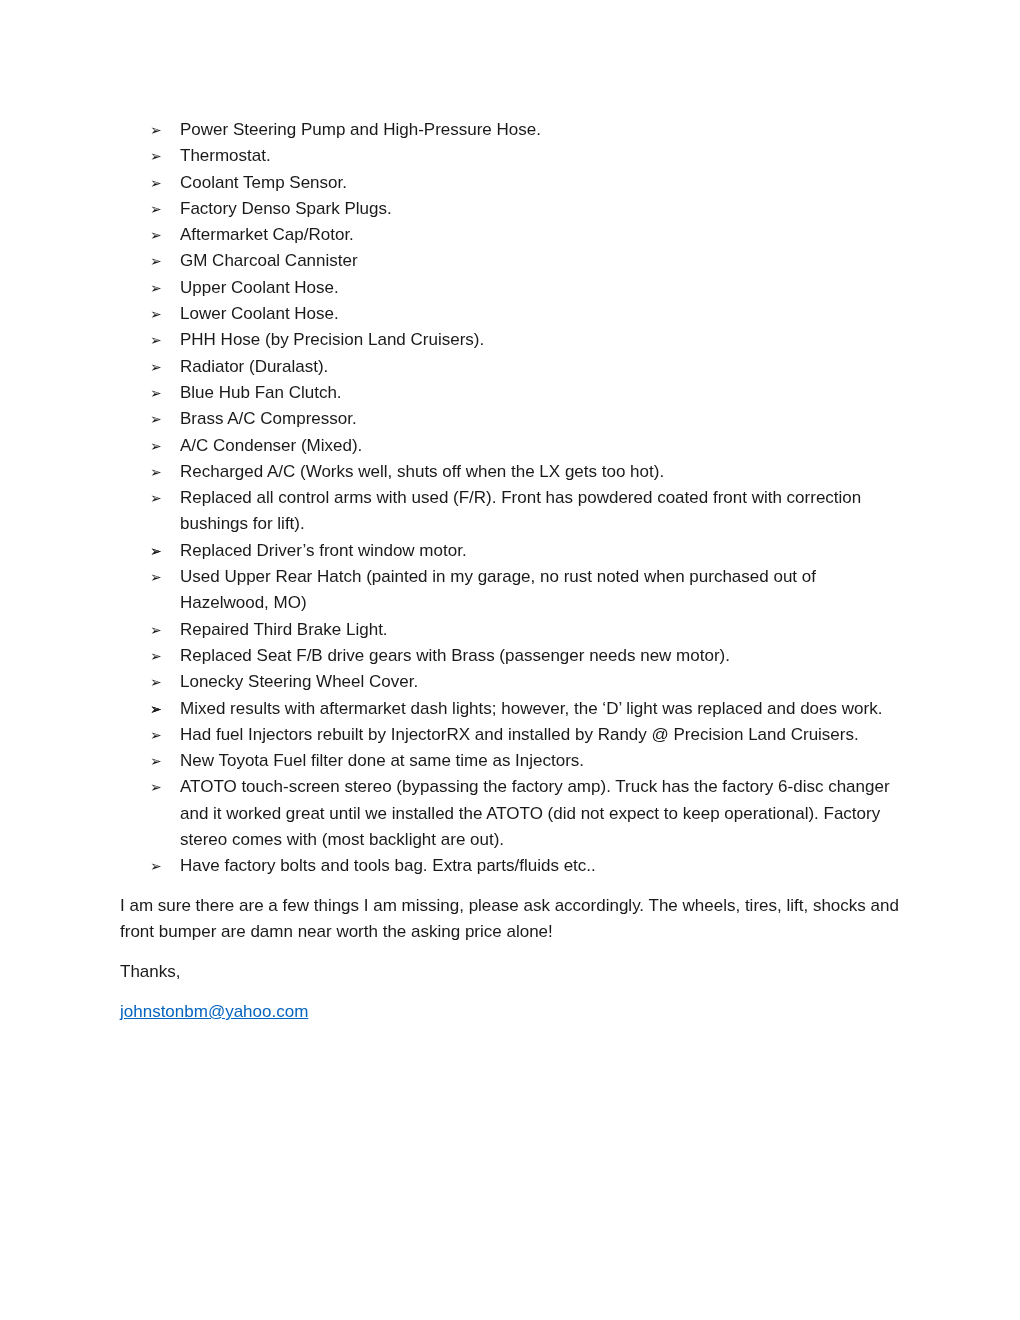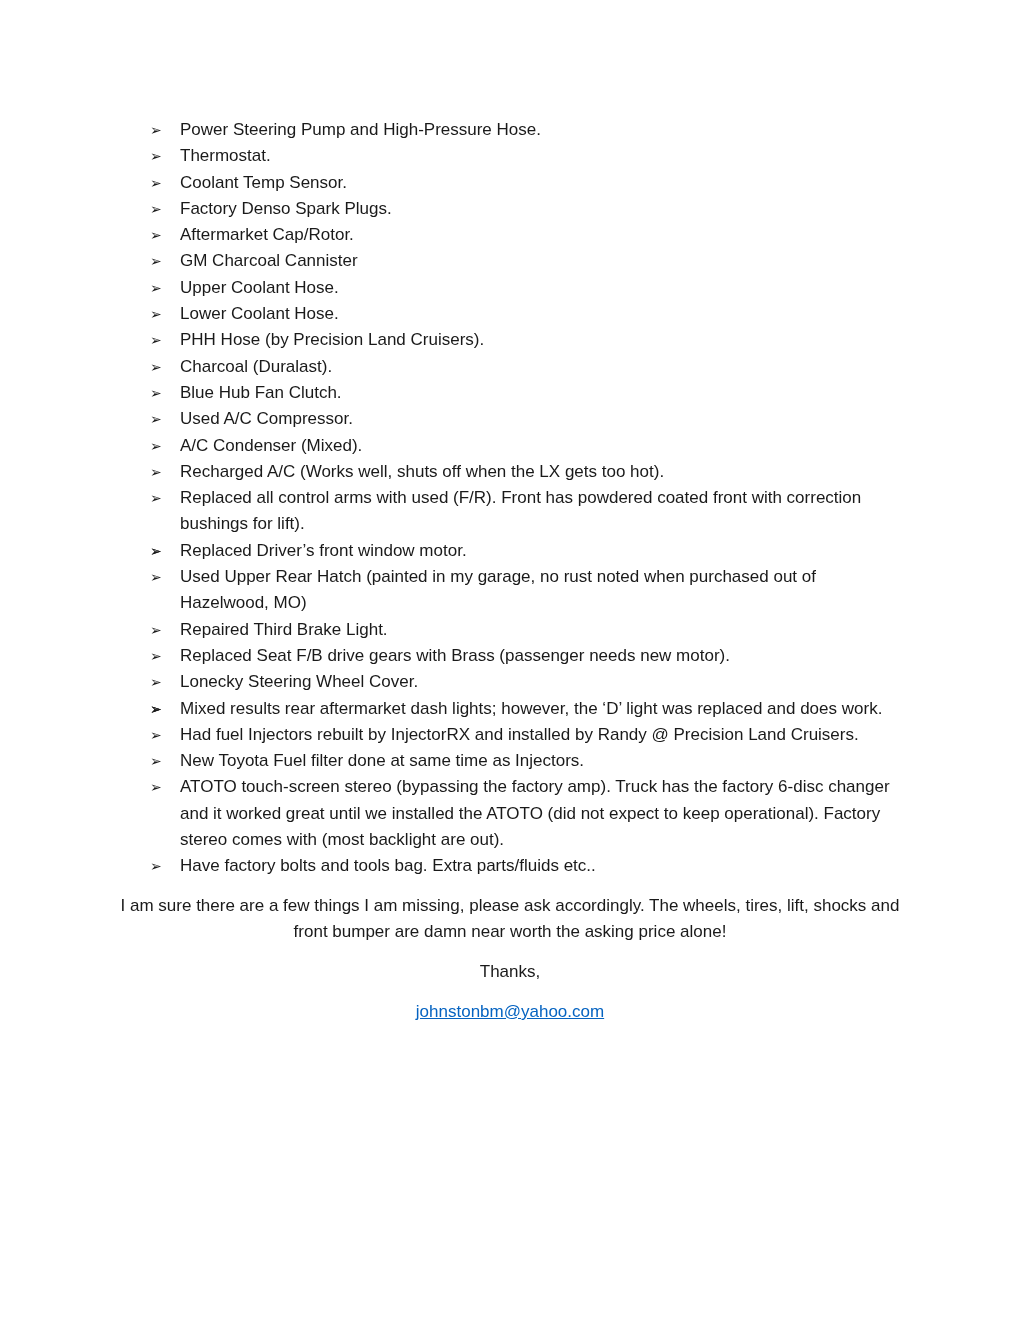--- a/index.html
+++ b/index.html
@@ -38,21 +38,20 @@
     position: absolute;
     left: 30px;
     top: 0;
     font-family: "DejaVu Sans", sans-serif;
     font-size: 14px;
     line-height: 26.3px;
     color: var(--text_color);
   }
   .para {
     margin: 13.5px 0 0 0;
-    text-align: center;
   }
   .email-link {
     color: var(--link_color);
     text-decoration: underline;
   }
 </style>
 </head>
 <body>
 
 <div class="page">
@@ -99,31 +98,31 @@
         <span class="item-text">Lower Coolant Hose.</span>
       </li>
 
       <li class="bullet-item">
         <span class="bullet">➢</span>
         <span class="item-text">PHH Hose (by Precision Land Cruisers).</span>
       </li>
 
       <li class="bullet-item">
         <span class="bullet">➢</span>
-        <span class="item-text">Charcoal (Duralast).</span>
+        <span class="item-text">Radiator (Duralast).</span>
       </li>
 
       <li class="bullet-item">
         <span class="bullet">➢</span>
         <span class="item-text">Blue Hub Fan Clutch.</span>
       </li>
 
       <li class="bullet-item">
         <span class="bullet">➢</span>
-        <span class="item-text">Used A/C Compressor.</span>
+        <span class="item-text">Brass A/C Compressor.</span>
       </li>
 
       <li class="bullet-item">
         <span class="bullet">➢</span>
         <span class="item-text">A/C Condenser (Mixed).</span>
       </li>
 
       <li class="bullet-item">
         <span class="bullet">➢</span>
         <span class="item-text">Recharged A/C (Works well, shuts off when the LX gets too hot).</span>
@@ -166,21 +165,21 @@
       <li class="bullet-item">
         <span class="bullet">➢</span>
       </li>
 
       <li class="bullet-item">
         <span class="bullet">➢</span>
       </li>
 
       <li class="bullet-item">
         <span class="bullet">➢</span>
-        <span class="item-text">Mixed results rear aftermarket dash lights; however, the ‘D’ light was replaced and does work.</span>
+        <span class="item-text">Mixed results with aftermarket dash lights; however, the ‘D’ light was replaced and does work.</span>
       </li>
 
       <li class="bullet-item">
         <span class="bullet">➢</span>
         <span class="item-text">Had fuel Injectors rebuilt by InjectorRX and installed by Randy @ Precision Land Cruisers.</span>
       </li>
 
       <li class="bullet-item">
         <span class="bullet">➢</span>
         <span class="item-text">New Toyota Fuel filter done at same time as Injectors.</span>

